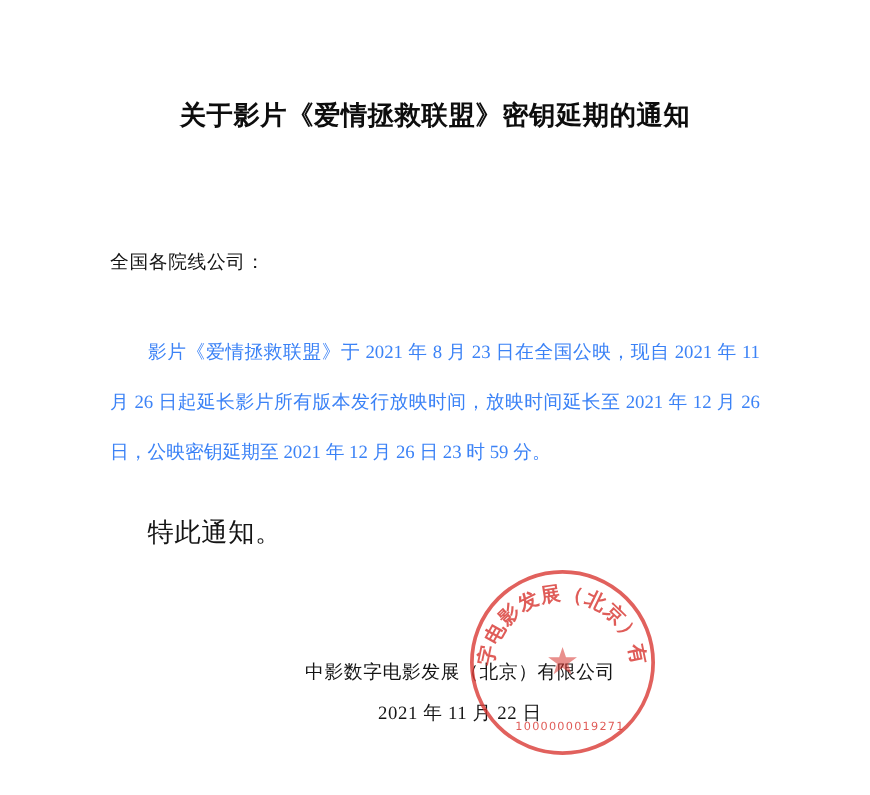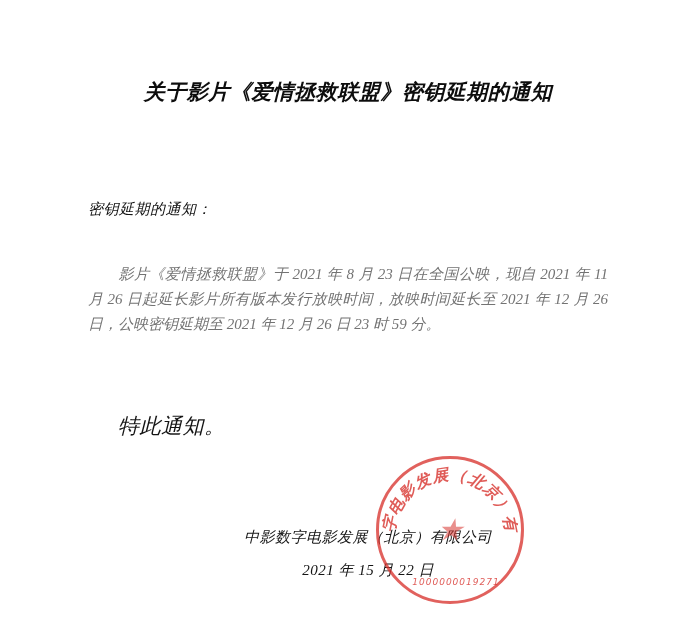--- a/index.html
+++ b/index.html
@@ -13,21 +13,20 @@
     font-family: "Liberation Serif", "DejaVu Serif", serif;
     color: #111111;
     overflow: hidden;
     position: relative;
   }
   .page {
     position: relative;
     width: 640px;
     height: 636px;
     box-sizing: border-box;
-    font-style: italic;
   }
   .doc-title {
     position: absolute;
     top: 78px;
     left: 0;
     width: 696px;
     text-align: center;
     font-size: 21px;
     font-weight: bold;
     letter-spacing: 0.5px;
@@ -41,22 +40,22 @@
     font-size: 15px;
     letter-spacing: 0.5px;
     color: #141414;
   }
   .body-block {
     position: absolute;
     top: 262px;
     left: 88px;
     width: 520px;
     font-size: 15px;
-    line-height: 25px;
-    color: #737373;
+    line-height: 40px;
+    color: #3b82f6;
     text-align: justify;
     text-justify: inter-ideograph;
   }
   .body-block .indent {
     display: inline-block;
     width: 30px;
   }
   .closing {
     position: absolute;
     top: 412px;
@@ -150,31 +149,31 @@
 </style>
 </head>
 <body>
 
 <div class="page">
 
   <div class="scan-edge-top"></div>
 
   <div class="doc-title">关于影片《爱情拯救联盟》密钥延期的通知</div>
 
-  <div class="salutation">密钥延期的通知：</div>
+  <div class="salutation">全国各院线公司：</div>
 
   <div class="body-block">
     <span class="indent"></span><span>影片《爱情拯救联盟》于 2021 年 8 月 23 日在全国公映，现自 2021 年 11 月 26 日起延长影片所有版本发行放映时间，放映时间延长至 2021 年 12 月 26 日，公映密钥延期至 2021 年 12 月 26 日 23 时 59 分。</span>
   </div>
 
   <div class="closing">特此通知。</div>
 
   <div class="signature">
     <div class="sign-company">中影数字电影发展（北京）有限公司</div>
-    <div class="sign-date">2021 年 15 月 22 日</div>
+    <div class="sign-date">2021 年 11 月 22 日</div>
   </div>
 
   <div class="seal">
     <div class="ring"></div>
     <div class="arc-text">
       <svg viewBox="0 0 148 148" xmlns="http://www.w3.org/2000/svg">
         <defs>
           <path id="sealArc" d="M 18,80 A 56,56 0 1 1 130,80"></path>
         </defs>
         <text>

